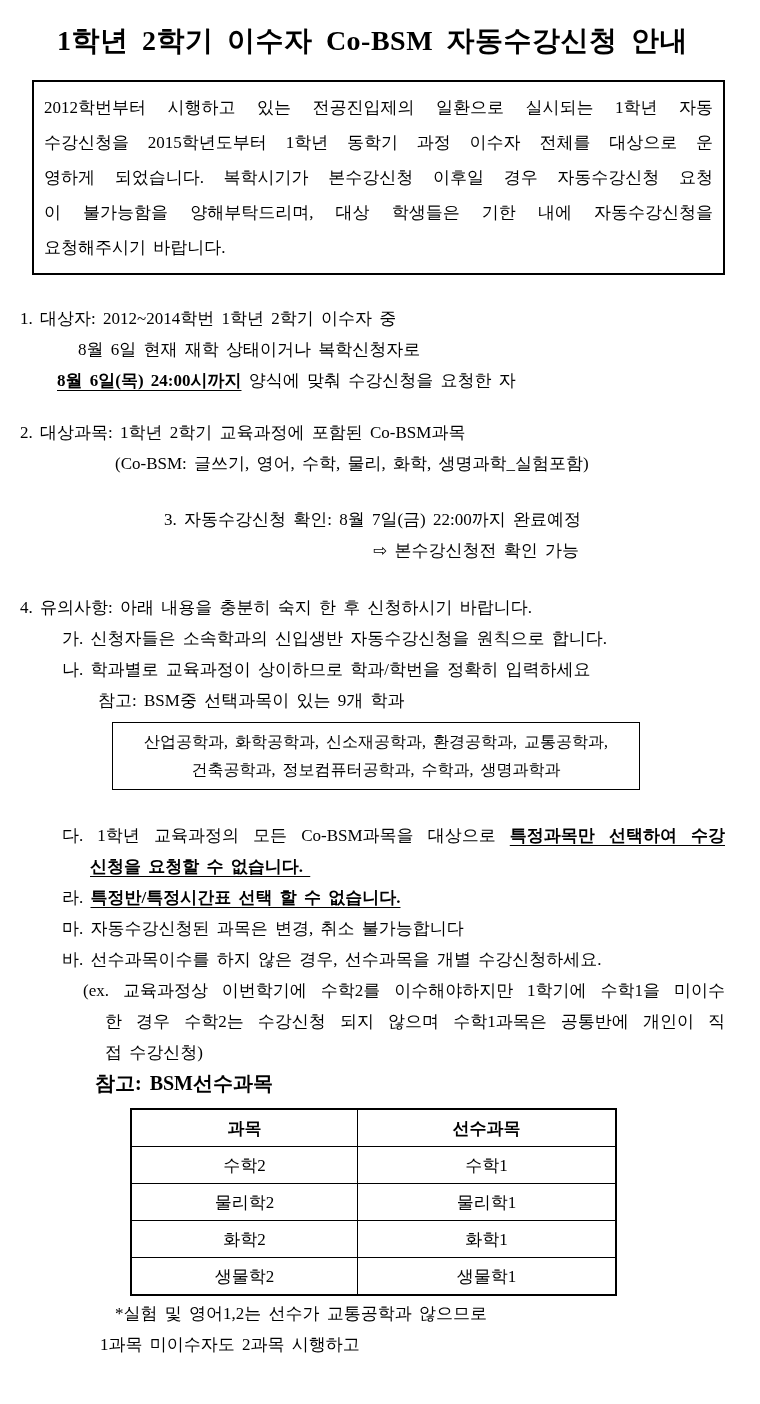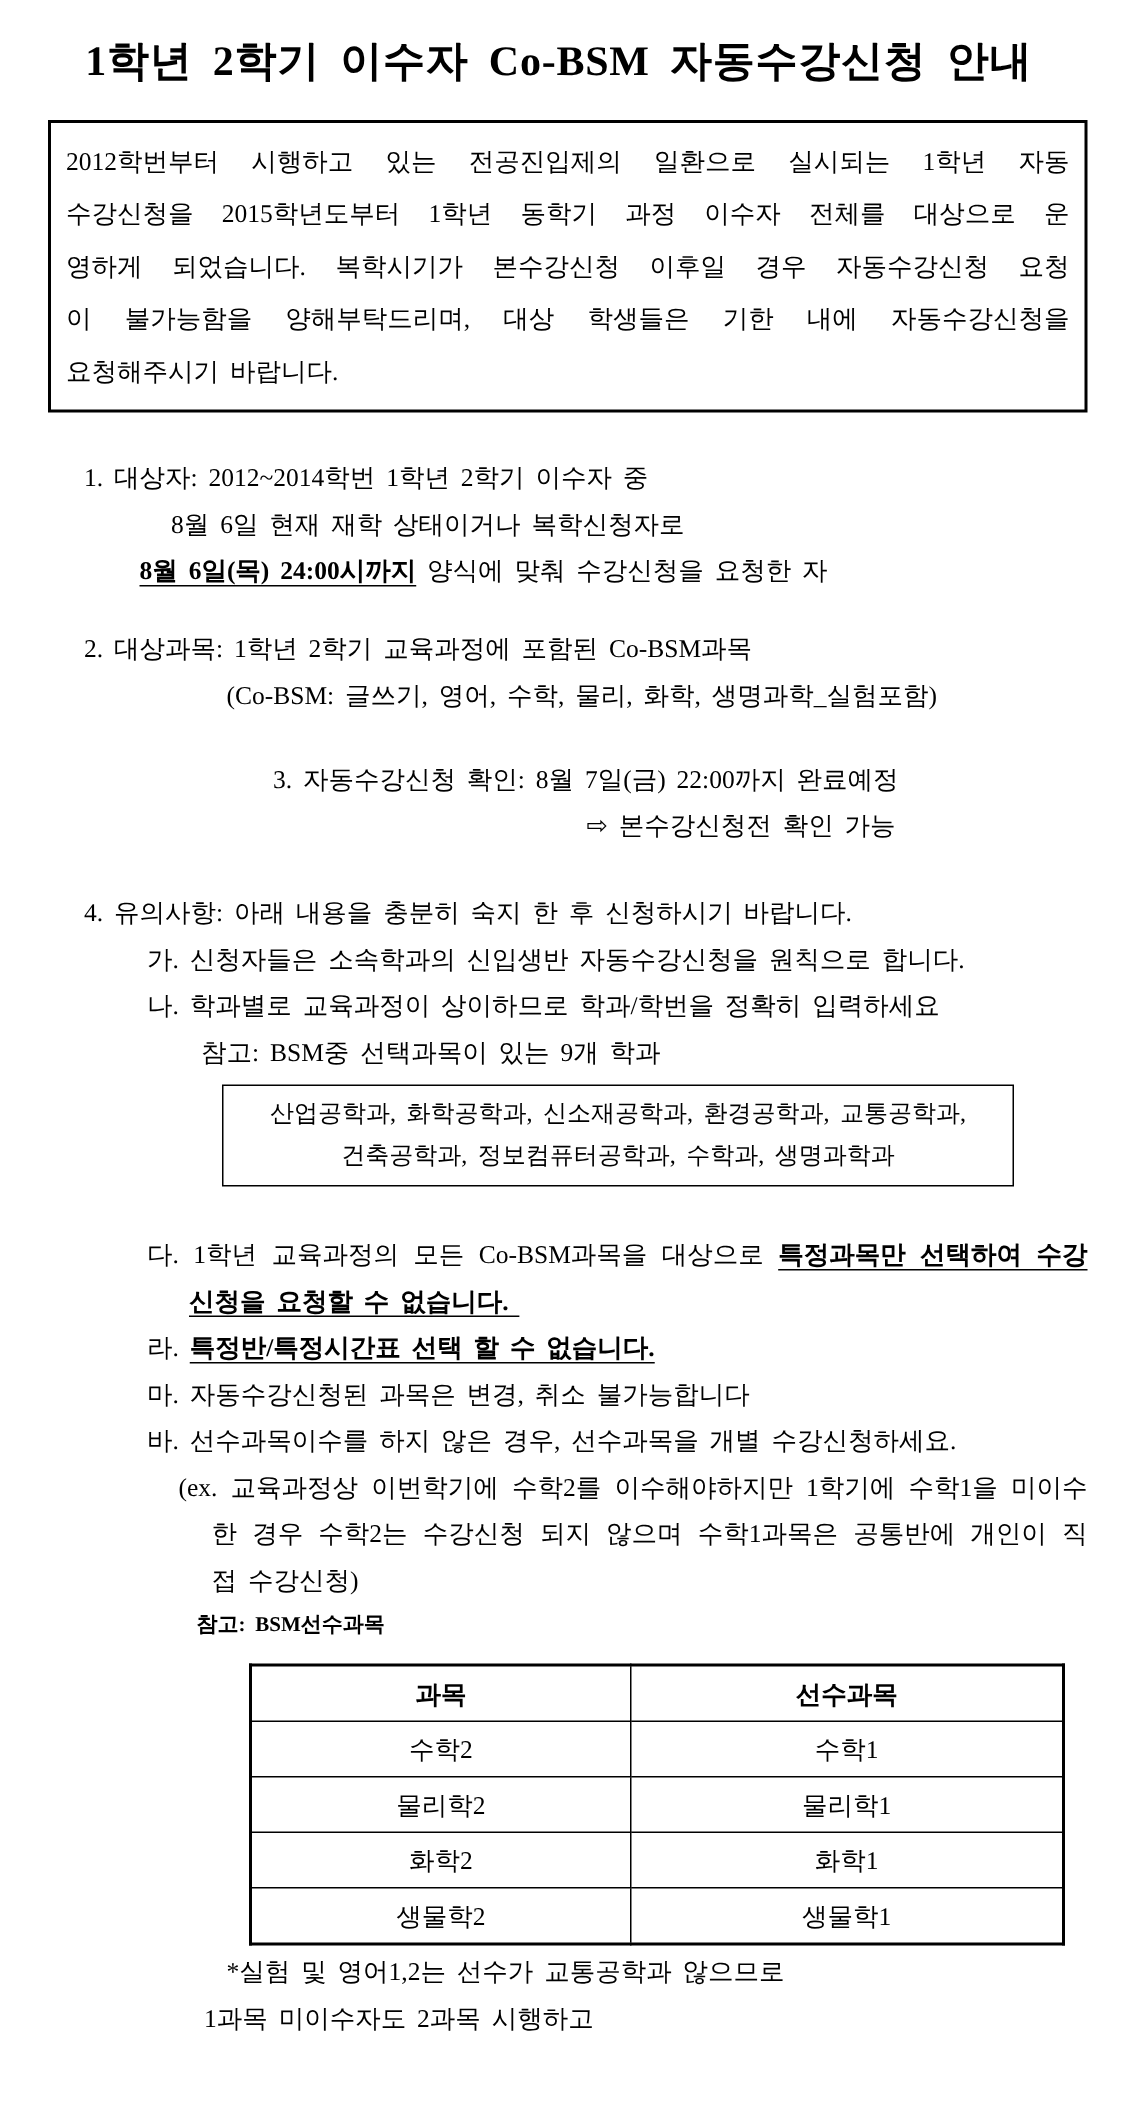--- a/index.html
+++ b/index.html
@@ -24,21 +24,21 @@
   .intro-box {
     margin-left: 12px;
     border: 2px solid #000;
     padding: 8px 10px;
     line-height: 35px;
   }
   .intro-line { text-align: justify; text-align-last: justify; }
   .intro-line.last { text-align-last: left; }
 
   .line { line-height: 31px; }
-  .sec { margin-top: 0; margin-left: 36px; }
+  .sec { margin-top: 0; }
   .sec-s1 { margin-top: 28px; }
   .sec-s2 { margin-top: 21px; }
   .sec-s3 { margin-top: 25px; text-align: center; }
   .sec-s4 { margin-top: 26px; }
 
   .ind-s1b { padding-left: 58px; }
   .ind-s1c { padding-left: 37px; }
   .ind-s2b { padding-left: 95px; }
   .ind-s3b { padding-left: 207px; }
   .ind-item { padding-left: 42px; }
@@ -63,26 +63,26 @@
     box-sizing: border-box;
     margin: 6px 0 30px 92px;
     width: 528px;
     border: 1px solid #000;
     padding: 5px 6px;
     text-align: center;
     font-size: 16px;
     line-height: 28px;
   }
 
-  .note2-line { margin-top: 2px; font-size: 14px; line-height: 26px; }
+  .note2-line { margin-top: 2px; font-size: 20px; line-height: 26px; }
 
   .prereq-table {
     border-collapse: collapse;
     margin: 12px 0 2px 110px;
-    width: 544px;
+    width: 487px;
     border: 2px solid #000;
   }
   .prereq-table th, .prereq-table td {
     border: 1px solid #000;
     height: 36px;
     text-align: center;
     font-size: 17px;
     font-weight: normal;
     padding: 0;
   }

